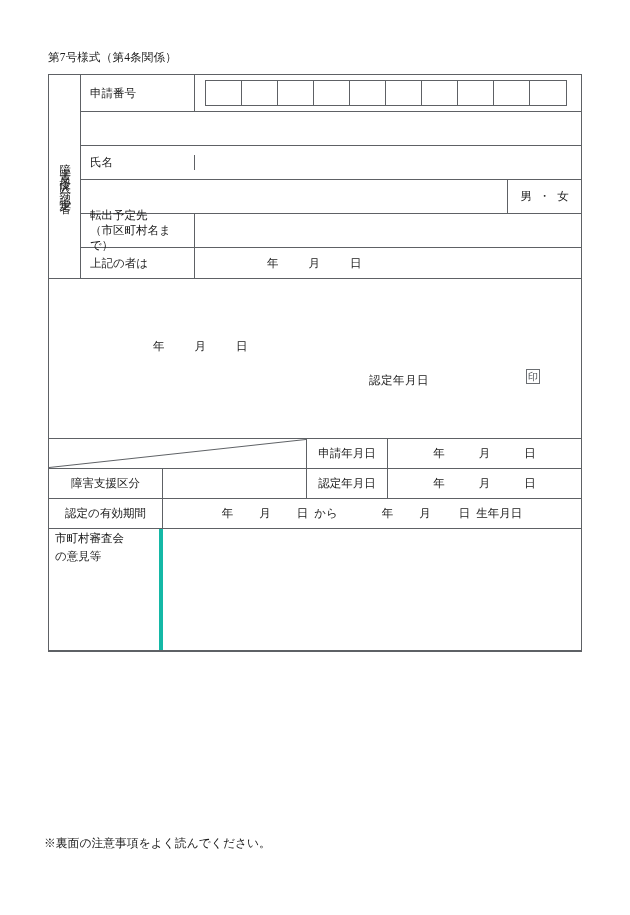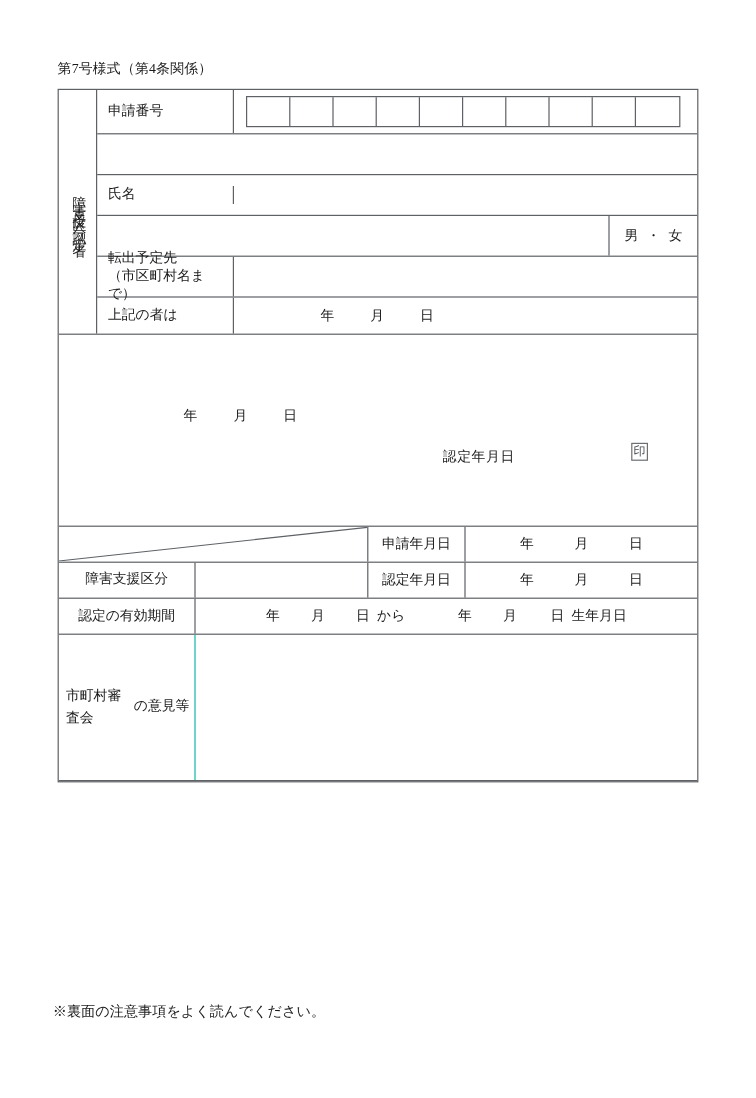--- a/index.html
+++ b/index.html
@@ -290,23 +290,24 @@
     white-space: nowrap;
   }
   .period-value .gap-a { display: inline-block; width: 26px; }
   .period-value .gap-b { display: inline-block; width: 28px; }
   .period-value .gap-c { display: inline-block; width: 6px; }
   .period-value .gap-d { display: inline-block; width: 44px; }
 
   .big-label {
     width: 114px;
     flex: 0 0 114px;
-    border-right: 1px solid #14b8a6;
-    box-sizing: border-box;
-    display: flex;
+    border-right: 4px solid #14b8a6;
+    box-sizing: border-box;
+    display: flex;
+    flex-direction: column;
     align-items: center;
     justify-content: flex-start;
     font-size: 11.5px;
     line-height: 1.6;
   }
   .big-label .ln { display: block; width: 100%; text-align: left; padding-left: 6px; box-sizing: border-box; }
   .big-label.centered .ln { text-align: center; padding-left: 0; letter-spacing: 4px; text-indent: 4px; }
   .big-value {
     flex: 1 1 auto;
     min-width: 0;

